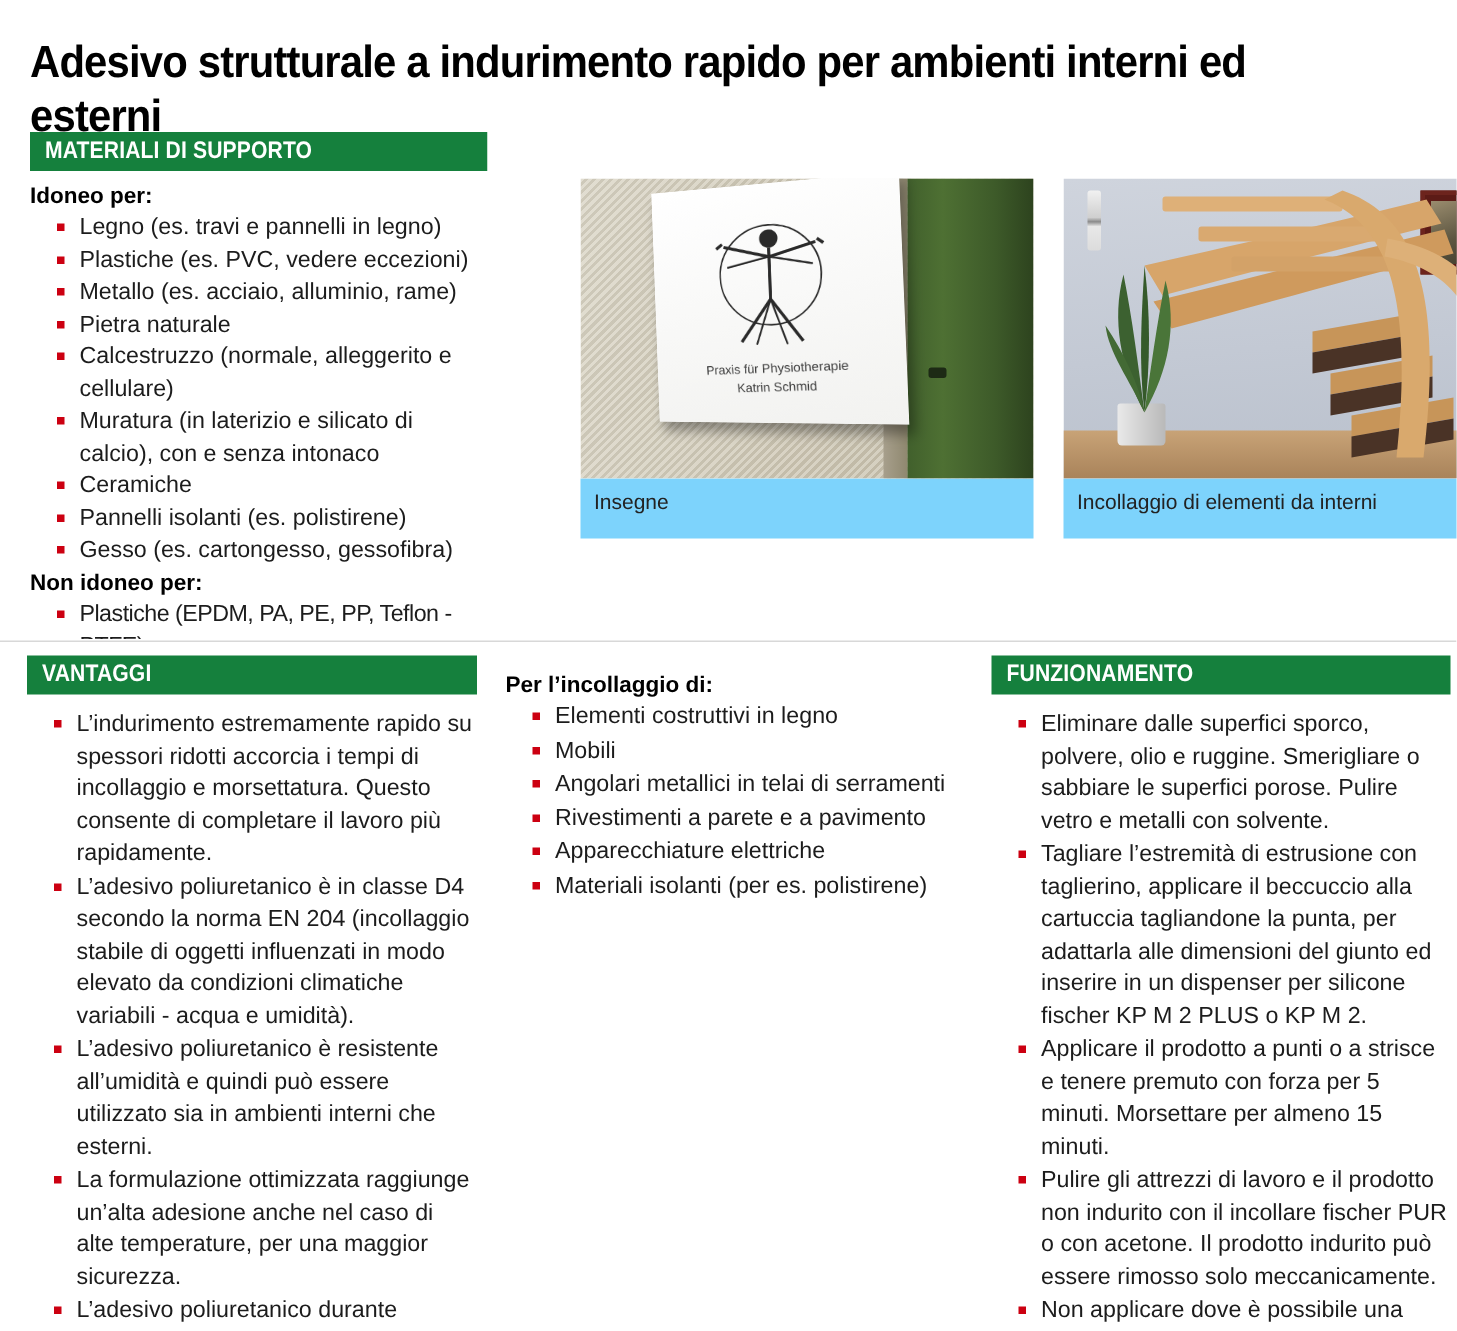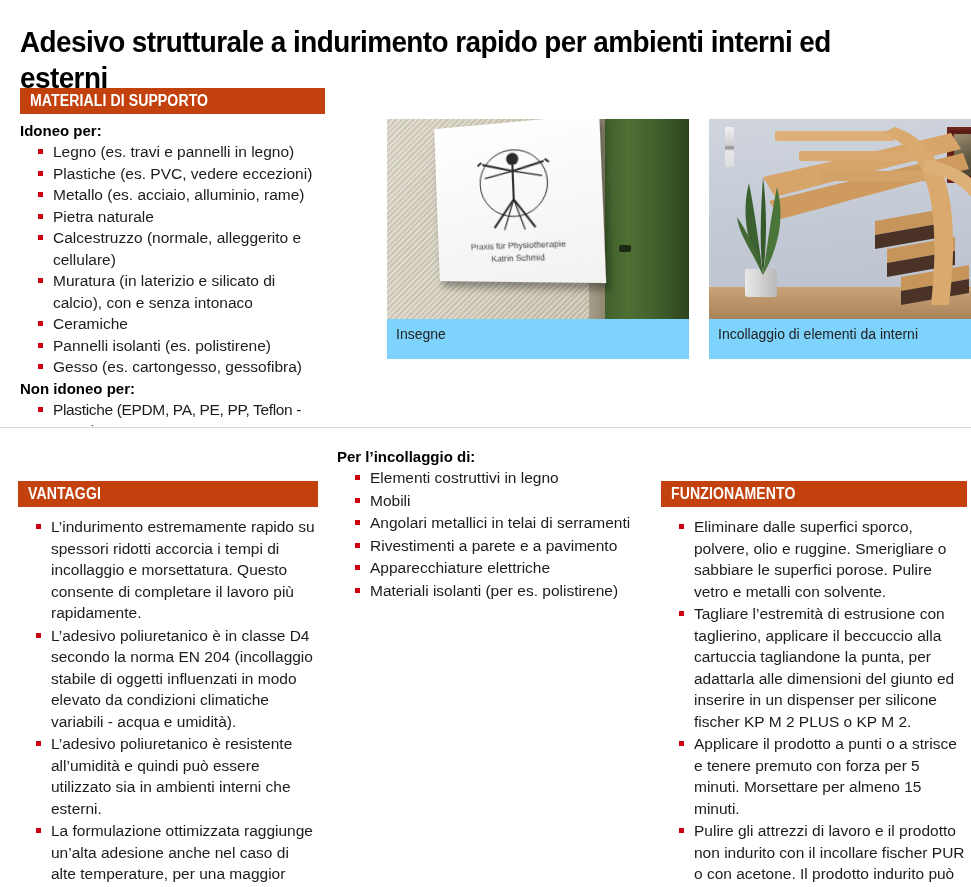--- a/index.html
+++ b/index.html
@@ -25,21 +25,21 @@
     font-size: 30px;
     line-height: 36px;
     letter-spacing: -0.6px;
     color: #000000;
     transform: scaleX(0.93);
     transform-origin: left top;
   }
 
   
   .banner {
-    background: #c2410c;
+    background: #15803d;
     color: #ffffff;
     font-weight: bold;
     font-size: 16px;
     line-height: 26px;
     height: 26px;
     padding: 0 0 0 10px;
     letter-spacing: 0.1px;
     white-space: nowrap;
     overflow: hidden;
     display: block;
@@ -180,21 +180,21 @@
     position: absolute;
     left: 0; top: 427px; width: 971px; height: 1px;
     background: #d8d8d8;
   }
 
   
   .column { position: absolute; top: 437px; }
   #col-vantaggi    { left: 18px;  width: 300px; }
   #col-applicazioni{ left: 337px; width: 303px; }
   #col-funzionamento{ left: 661px; width: 306px; }
-  .column .banner { width: 100%; margin-top: 44px; }
+  .column .banner { width: 100%; }
   .column .body { padding-top: 9px; }
   .column ul.bullets li { margin-bottom: 1px; }
 </style>
 </head>
 <body>
 
 <h1 class="page-title">Adesivo strutturale a indurimento rapido per ambienti interni ed esterni</h1>
 
 <section id="support-block">
   <div class="banner">

